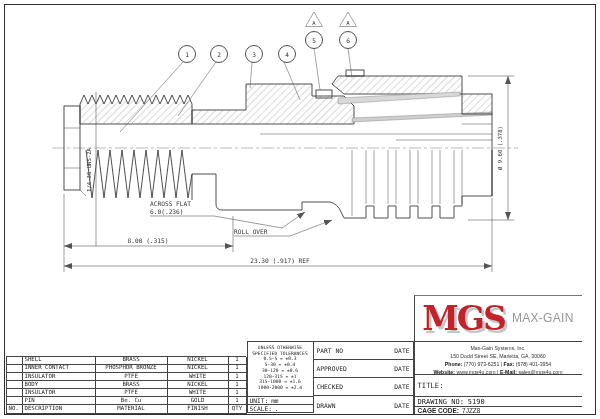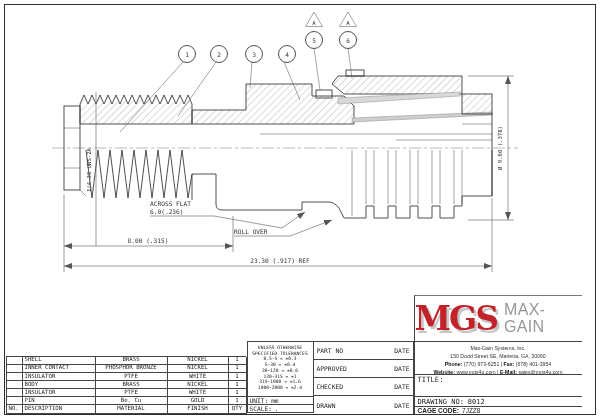--- a/index.html
+++ b/index.html
@@ -39,25 +39,25 @@
   .signoff .row { height:18.1px; border-bottom:1px solid #444; display:flex;
                   align-items:center; justify-content:space-between; padding:0 3px; }
   .signoff .row:last-child { border-bottom:none; }
   
   .rblock { position:absolute; left:413.5px; top:295px; width:168px; height:118.5px;
             border-left:1px solid #444; border-top:1px solid #777; background:#fff;
             font-family:"Liberation Sans", sans-serif; }
   .logorow { height:45px; display:flex; align-items:center; justify-content:center; gap:7px; }
   .mgs { font-family:"DejaVu Serif", serif; font-weight:bold; font-size:33px; line-height:1;
          color:#c2222a; letter-spacing:-2px; text-shadow:2.5px 2.5px 0 #c6c6c6; }
-  .mgs-name { color:#979797; font-size:16px; line-height:1.05; letter-spacing:0.3px; }
+  .mgs-name { color:#979797; font-size:12px; line-height:1.05; letter-spacing:0.3px; }
   .inforow { height:33px; border-top:1px solid #444; text-align:center; font-size:5.2px;
              line-height:1.55; padding-top:2px; color:#333; }
   .inforow b { color:#111; }
-  .titlerow { height:22px; border-top:1px solid #444; display:flex; align-items:flex-start;
+  .titlerow { height:22px; border-top:1px solid #444; display:flex; align-items:center;
               gap:4px; padding:0 3px; font-family:"DejaVu Sans Mono", monospace; font-size:7.2px; }
   .drawrow  { height:9.5px; border-top:1px solid #444; display:flex; align-items:flex-end;
               gap:4px; padding:0 3px; font-family:"DejaVu Sans Mono", monospace; font-size:7px; }
   .cagerow  { height:9px; border-top:1px solid #444; display:flex; align-items:center;
               gap:3px; padding:0 3px; font-size:6.5px; }
   .cagerow .lbl { font-weight:bold; }
 </style>
 </head>
 <body>
 
@@ -312,21 +312,21 @@
         <span>|</span>
         <b>E-Mail:</b>
         <span>sales@mgs4u.com</span>
       </div>
     </div>
     <div class="titlerow">
       <span>TITLE:</span>
     </div>
     <div class="drawrow">
       <span>DRAWING NO:</span>
-      <span>8012</span>
+      <span>5190</span>
     </div>
     <div class="cagerow">
       <span class="lbl">CAGE CODE:</span>
       <span>7JZZ8</span>
     </div>
   </div>
 
   
   <div class="frame"></div>
 </div>

